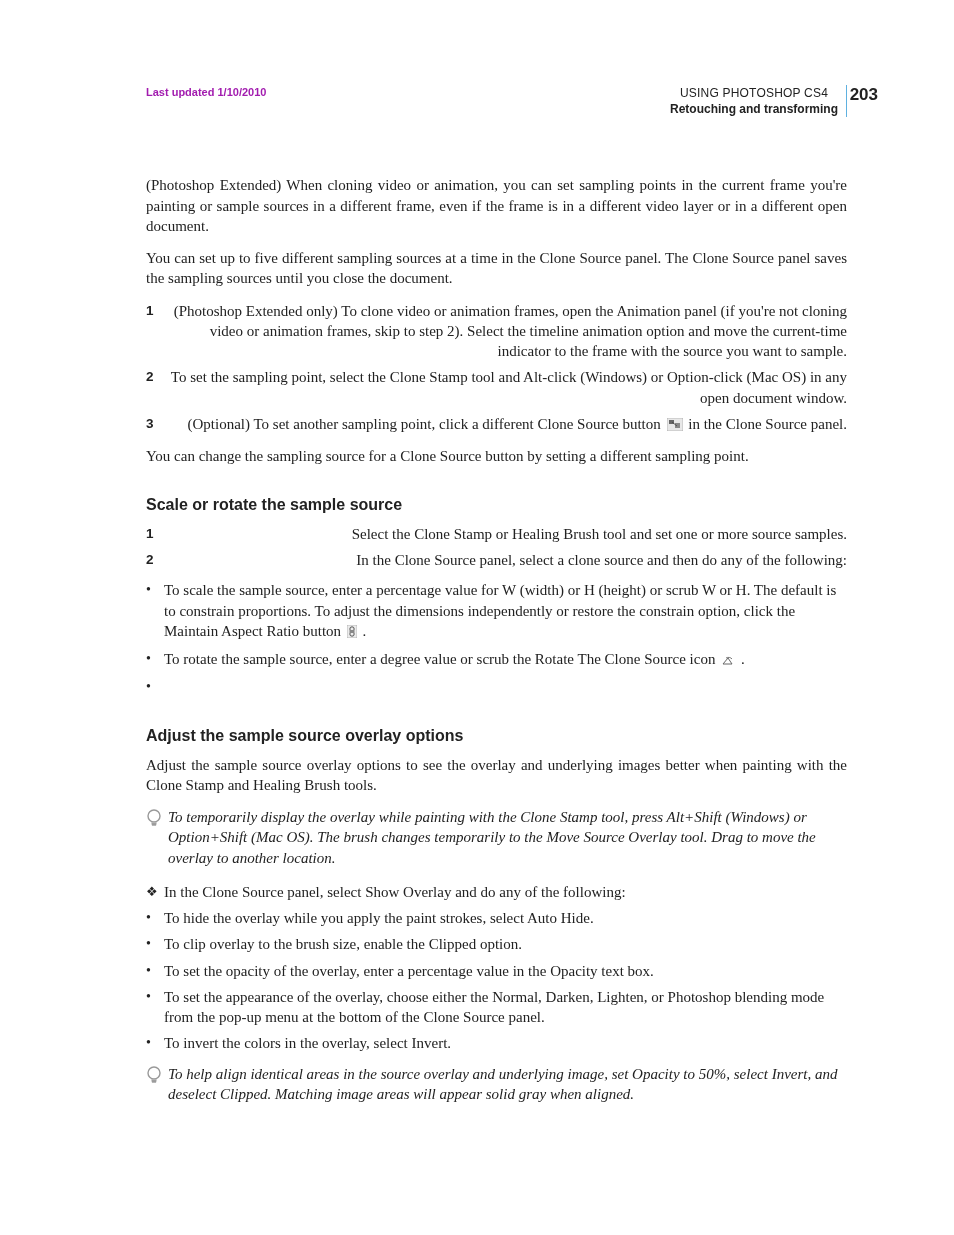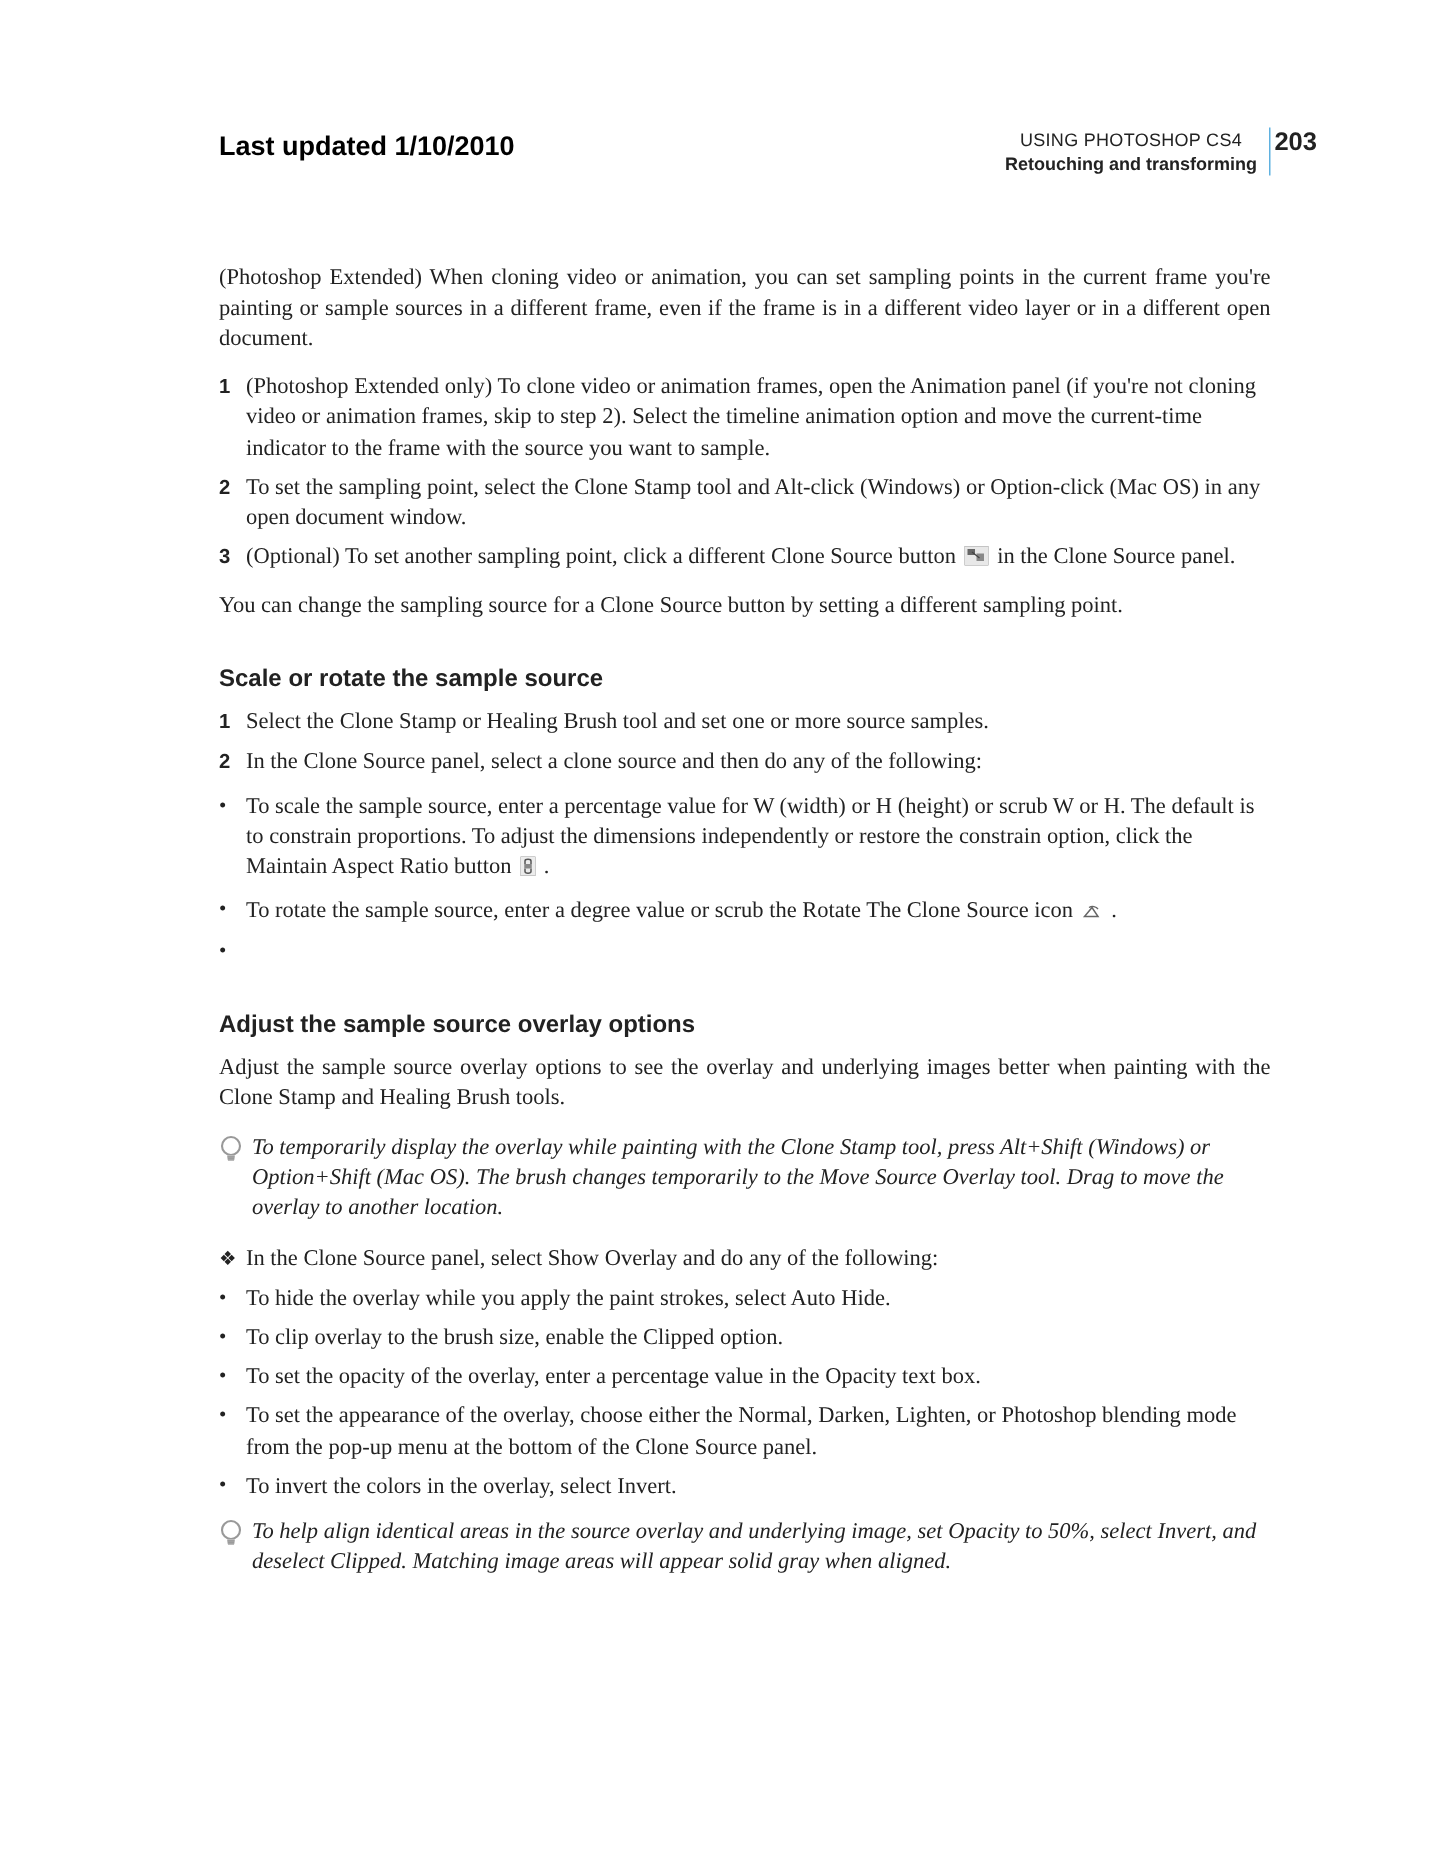--- a/index.html
+++ b/index.html
@@ -20,22 +20,22 @@
   }
   .hdr {
     display: flex;
     justify-content: space-between;
     align-items: flex-start;
     margin-bottom: 58px;
   }
   .hdr-left {
     font-family: "Myriad Pro", Arial, sans-serif;
     font-weight: 700;
-    color: #000000;
-    font-size: 18px;
+    color: #a21caf;
+    font-size: 11px;
   }
   .hdr-right {
     text-align: center;
     font-family: "Myriad Pro", Arial, sans-serif;
     font-size: 12px;
     color: #222;
     border-right: 1.6px solid #5fb1e0;
     padding-right: 8px;
     position: relative;
   }
@@ -68,21 +68,21 @@
     margin: 6px 0;
   }
   ol.numlist > li > .num {
     font-family: "Myriad Pro", Arial, sans-serif;
     font-weight: 700;
     width: 18px;
     flex: 0 0 18px;
     font-size: 13.5px;
     line-height: 1.5;
   }
-  ol.numlist > li > .txt { flex: 1; }
+  ol.numlist > li > .txt { flex: 1; text-align: right; }
   ul.bullets {
     list-style: none;
     padding: 0;
     margin: 4px 0 10px 0;
   }
   ul.bullets > li {
     display: flex;
     margin: 6px 0;
   }
   ul.bullets > li > .bul {
@@ -123,20 +123,21 @@
   <div class="hdr">
     <div class="hdr-left">Last updated 1/10/2010</div>
     <div class="hdr-right">
       <div class="hdr-right-line1">USING PHOTOSHOP CS4</div>
       <div class="hdr-right-line2">Retouching and transforming</div>
       <div class="page-num">203</div>
     </div>
   </div>
 
   <p class="para">(Photoshop Extended) When cloning video or animation, you can set sampling points in the current frame you're painting or sample sources in a different frame, even if the frame is in a different video layer or in a different open document.</p>
+  <p class="para">You can set up to five different sampling sources at a time in the Clone Source panel. The Clone Source panel saves the sampling sources until you close the document.</p>
 
   <ol class="numlist">
     <li>
       <span class="num">1</span>
       <span class="txt">(Photoshop Extended only) To clone video or animation frames, open the Animation panel (if you're not cloning video or animation frames, skip to step 2). Select the timeline animation option and move the current-time indicator to the frame with the source you want to sample.</span>
     </li>
     <li>
       <span class="num">2</span>
       <span class="txt">To set the sampling point, select the Clone Stamp tool and Alt-click (Windows) or Option-click (Mac OS) in any open document window.</span>
     </li>

